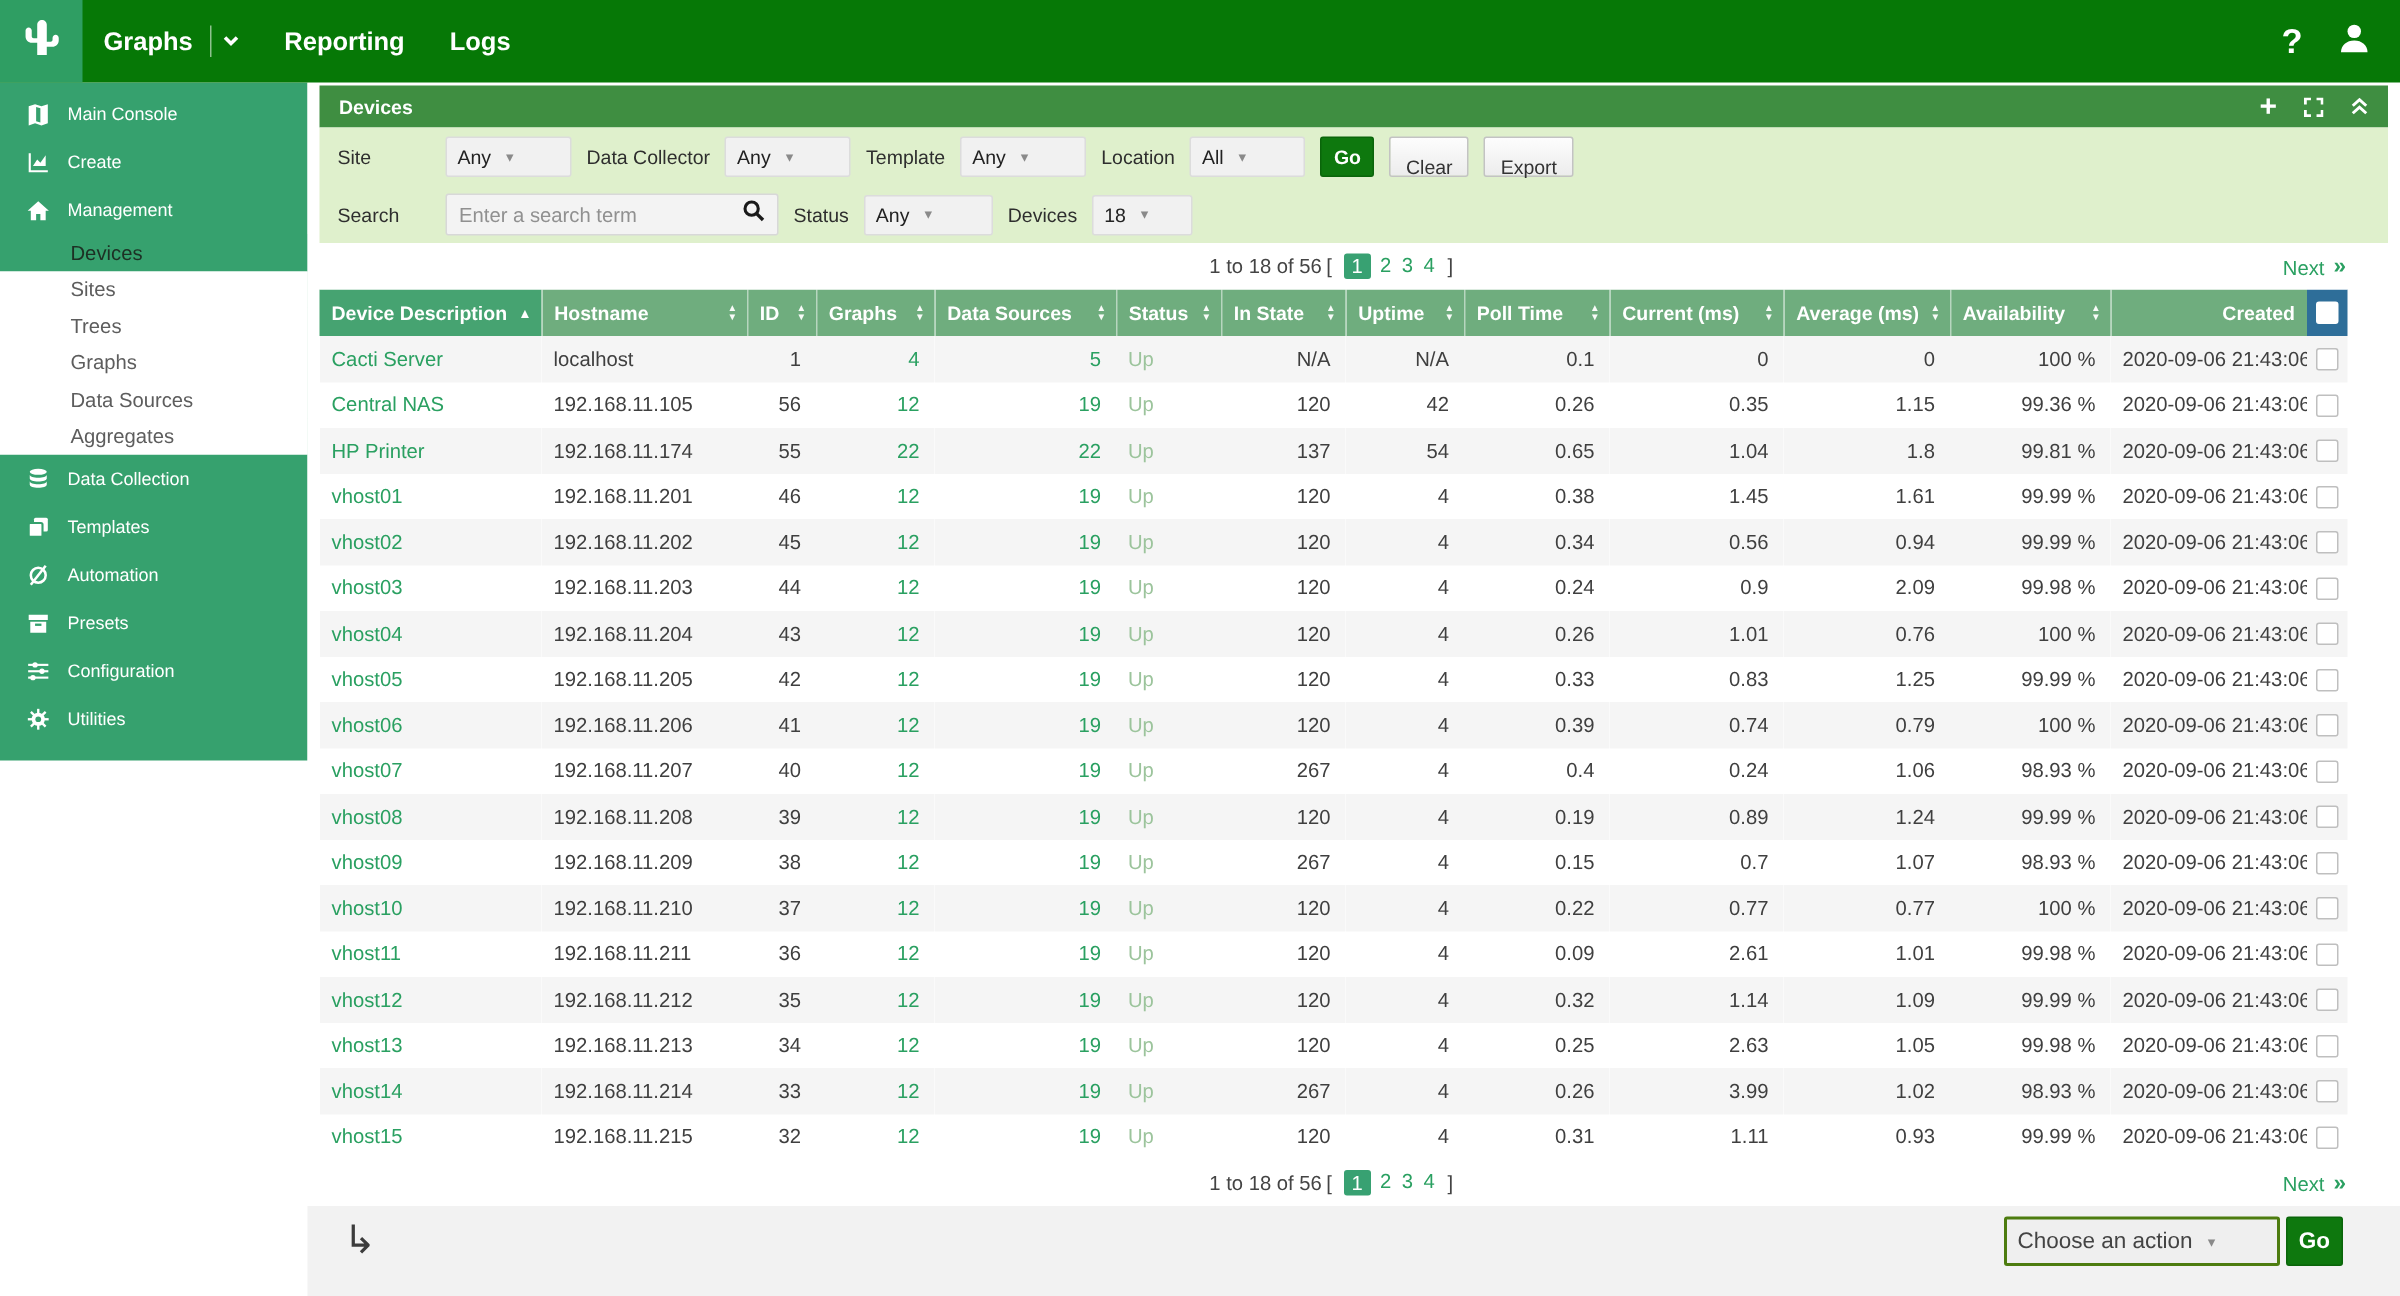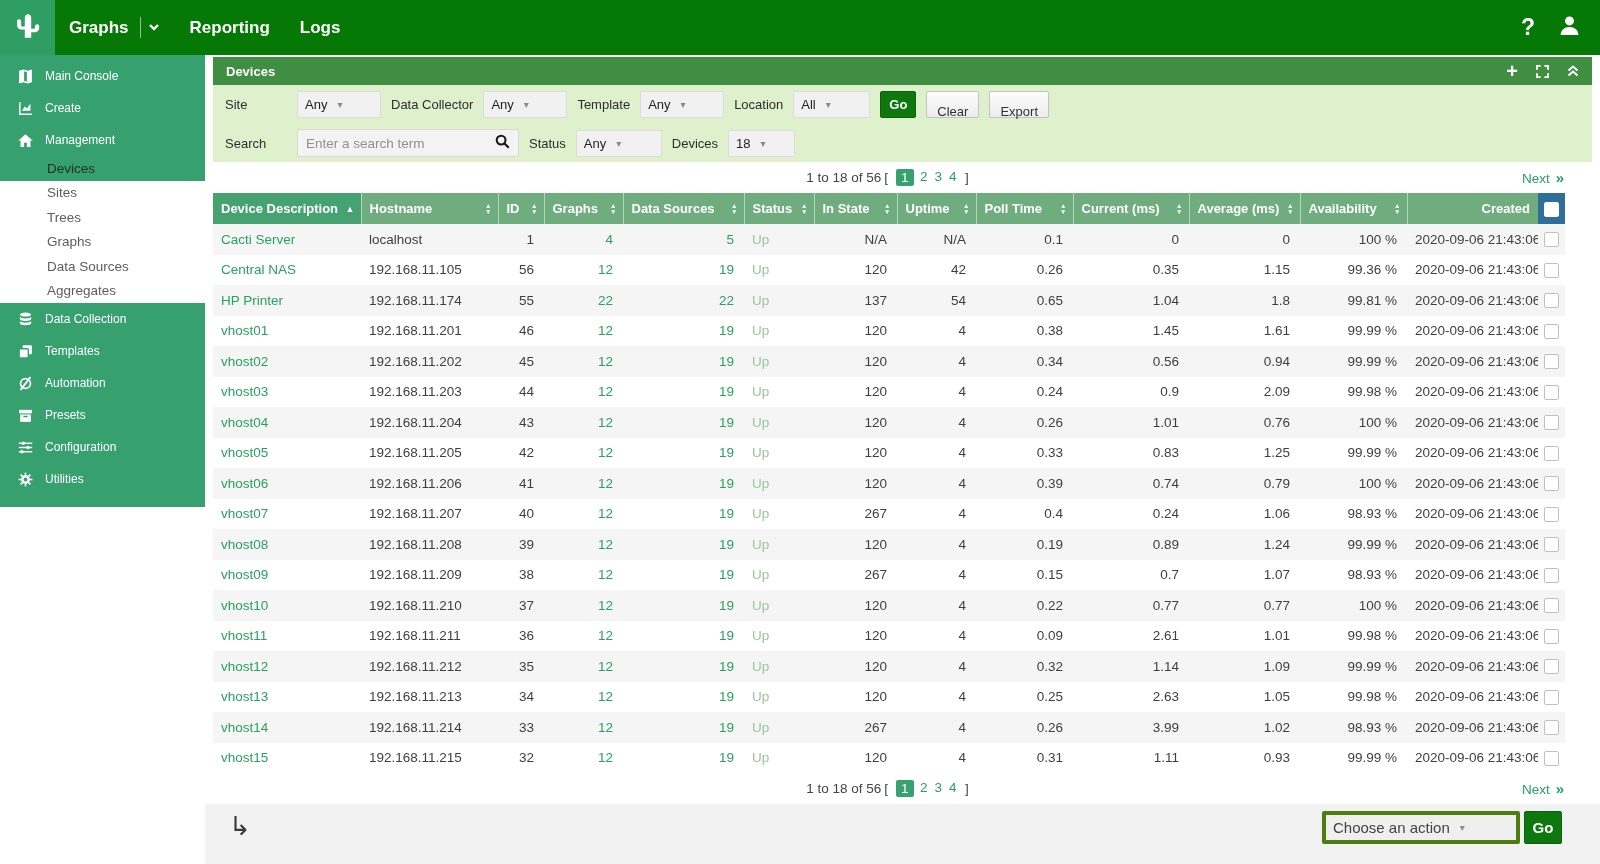--- a/index.html
+++ b/index.html
@@ -86,21 +86,21 @@
   .dev-link,.green-link{color:var(--link-green);cursor:pointer}
   .status-up{color:var(--status-up-green)}
   td.t-date{padding-right:5px}
   .cb{display:inline-block;width:15px;height:15px;background:#fff;border:1px solid #bfbfbf;border-radius:2px;cursor:pointer;vertical-align:middle}
   .header-cb{border:1px solid #fff}
 
   
   .action-bar{flex:1;background:#f2f2f2;margin:0 -8px;display:flex;justify-content:space-between;align-items:flex-start;padding:7px 38px 0 24px}
   .return-icon{font-size:26px;color:#3c3c3c;line-height:1;margin-top:2px}
   .action-right{display:flex;gap:4px}
-  .action-sel{width:198px;height:33px;font-size:15px;color:#444;background:#efefef;border:4px solid #4d7c0f}
+  .action-sel{width:184px;height:33px;font-size:15px;color:#444;background:#efefef;border:2px solid #4d7c0f}
   .action-go{height:33px;width:38px;font-size:15px;font-weight:bold;border-radius:2px;border:1px solid #0a650a;background:var(--accent-green);color:#fff;cursor:pointer}
 </style>
 </head>
 <body>
 
 <div class="topbar">
   <div class="logo">
     <span>
       <svg width="30" height="30" viewBox="0 0 32 32">
           <path fill="#fff" d="M16 3.5c-1.9 0-3.4 1.5-3.4 3.4v9.6h-2.5c-.8 0-1.4-.6-1.4-1.4v-4c0-1.2-1-2.2-2.2-2.2s-2.2 1-2.2 2.2v4.1c0 2.5 2 4.5 4.5 4.5h3.8v8.8h6.8v-5.9h4c2.5 0 4.5-2 4.5-4.5v-1.8c0-1.2-1-2.2-2.2-2.2s-2.2 1-2.2 2.2v1.3c0 .8-.6 1.4-1.4 1.4h-2.7V6.9c0-1.9-1.5-3.4-3.4-3.4z"></path>

